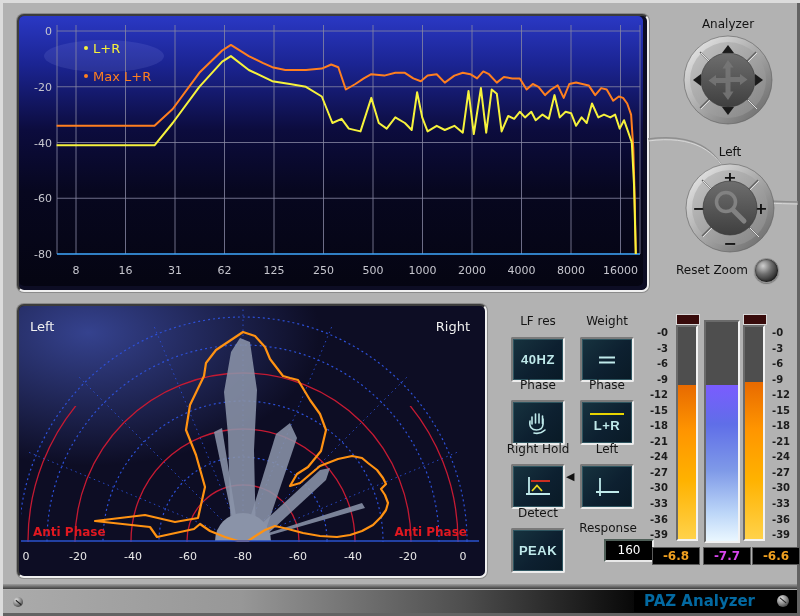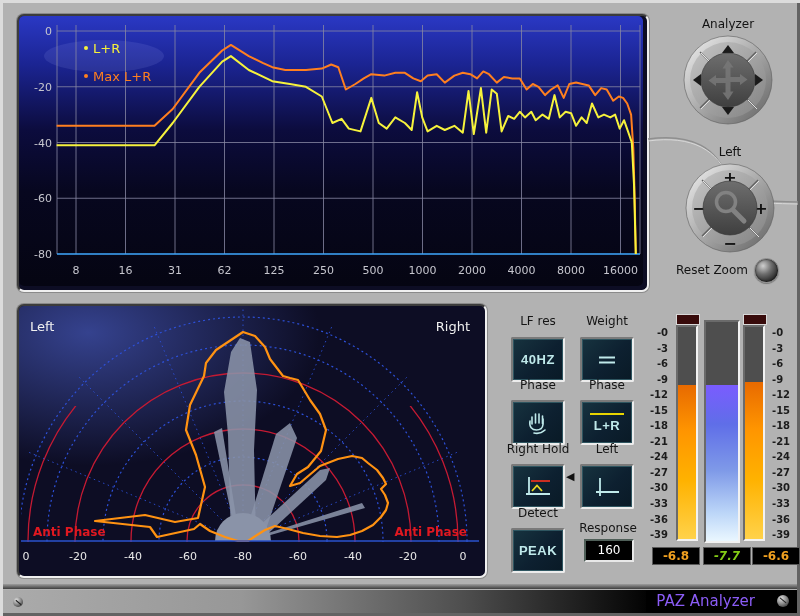--- a/index.html
+++ b/index.html
@@ -24,21 +24,21 @@
   .tri{position:absolute;font-size:11px;color:#111;}
   .meter-bezel{position:absolute;background:#4e4e4e;border:2px solid;border-color:#6a6a6a #f2f2f2 #f2f2f2 #6a6a6a;}
   .meter-fill{position:absolute;left:0;right:0;bottom:0;}
   .clip-ind{position:absolute;background:#380b0b;border:1px solid #d8d8d8;}
   .scale-num{position:absolute;font-size:10px;font-weight:bold;color:#1c1c1c;width:32px;}
   .readout{position:absolute;width:46px;height:16px;background:#000;border:1px solid #5a5a5a;
            font-size:12px;font-weight:bold;text-align:center;line-height:16px;}
   #groove{position:absolute;left:3px;right:3px;top:584px;height:5px;background:linear-gradient(#9e9e9e,#3f3f3f);}
   #bottom-bar{position:absolute;left:3px;right:3px;bottom:3px;height:23px;
               background:linear-gradient(to right,#ababab,#979797 30%,#4e4e4e 58%,#000 82%);}
-  #title-pill{position:absolute;right:28px;top:1px;background:#000;color:#8b5cf6;font-weight:normal;font-size:15px;
+  #title-pill{position:absolute;right:28px;top:1px;background:#000;color:#0369a1;font-weight:bold;font-size:15px;
               padding:1px 14px 2px 10px;border-radius:0 14px 14px 0;}
   .screw{position:absolute;border-radius:50%;background:radial-gradient(circle at 35% 30%,#e0e0e0,#8d8d8d 45%,#383838 85%);}
   .screw::after{content:"";position:absolute;left:15%;top:45%;width:70%;height:1px;background:#222;transform:rotate(40deg);}
   #reset-btn{position:absolute;width:23px;height:23px;border-radius:50%;cursor:pointer;border:1px solid #8a8a8a;
              background:radial-gradient(circle at 35% 30%,#cfcfcf,#6e6e6e 38%,#1e1e1e 80%);
              box-shadow:0 1px 1px #777, inset 0 0 2px #000;}
 </style>
 </head>
 <body>
 
@@ -304,21 +304,21 @@
       <path d="M7,3 V21 M3,17 H26" stroke="#bfe9ea" stroke-width="1.8" fill="none"></path>
     </svg>
   </button>
 
   <div class="ctl-label" style="left:505px;top:506px;width:66px;">Detect</div>
   <button class="ctl-btn" style="left:511px;top:520px;">
     <span class="btn-text">PEAK</span>
   </button>
 
   <div class="ctl-label" style="left:570px;top:521px;width:76px;">Response</div>
-  <div class="resp-box" style="left:584px;top:539px;">160</div>
+  <div class="resp-box" style="left:604px;top:539px;">160</div>
 
   <div class="clip-ind" style="left:676px;top:314px;width:22px;height:9px;"></div>
   <div class="clip-ind" style="left:743px;top:314px;width:22px;height:9px;"></div>
 
   <div class="meter-bezel" id="meter-0" style="left:676px;top:325px;width:18px;height:212px;">
       <div class="meter-fill" style="height: 154.207px; background: linear-gradient(rgb(232, 106, 0) 0%, rgb(255, 149, 0) 30%, rgb(255, 178, 0) 62%, rgb(255, 210, 74) 100%);"></div>
     </div>
   <div class="meter-bezel" id="meter-1" style="left:704px;top:320px;width:32px;height:219px;">
       <div class="meter-fill" style="height: 156.207px; background: linear-gradient(rgb(122, 92, 255) 0%, rgb(95, 110, 232) 25%, rgb(127, 154, 232) 55%, rgb(188, 214, 248) 82%, rgb(234, 247, 255) 100%);"></div>
     </div>
@@ -351,21 +351,21 @@
       <div class="scale-num" style="left: 772px; top: 482.4px; text-align: left;">-30</div>
       <div class="scale-num" style="left: 636px; top: 497.9px; text-align: right;">-33</div>
       <div class="scale-num" style="left: 772px; top: 497.9px; text-align: left;">-33</div>
       <div class="scale-num" style="left: 636px; top: 513.5px; text-align: right;">-36</div>
       <div class="scale-num" style="left: 772px; top: 513.5px; text-align: left;">-36</div>
       <div class="scale-num" style="left: 636px; top: 529px; text-align: right;">-39</div>
       <div class="scale-num" style="left: 772px; top: 529px; text-align: left;">-39</div>
     </div>
 
   <div class="readout" style="left: 652px; top: 547px; color: rgb(240, 160, 32);">-6.8</div>
-  <div class="readout" style="left: 703px; top: 547px; color: #84cc16; font-style: italic;">-7.7</div>
+  <div class="readout" style="left: 703px; top: 547px; color: #d946ef;">-7.7</div>
   <div class="readout" style="left: 752px; top: 547px; color: rgb(240, 160, 32);">-6.6</div>
 
   <div id="groove"></div>
   <div id="bottom-bar">
     <span id="title-pill">PAZ Analyzer</span>
     <div class="screw" style="left:10px;top:7px;width:10px;height:10px;"></div>
     <div class="screw" style="right:8px;top:5px;width:12px;height:12px;"></div>
   </div>
 
 </div>

